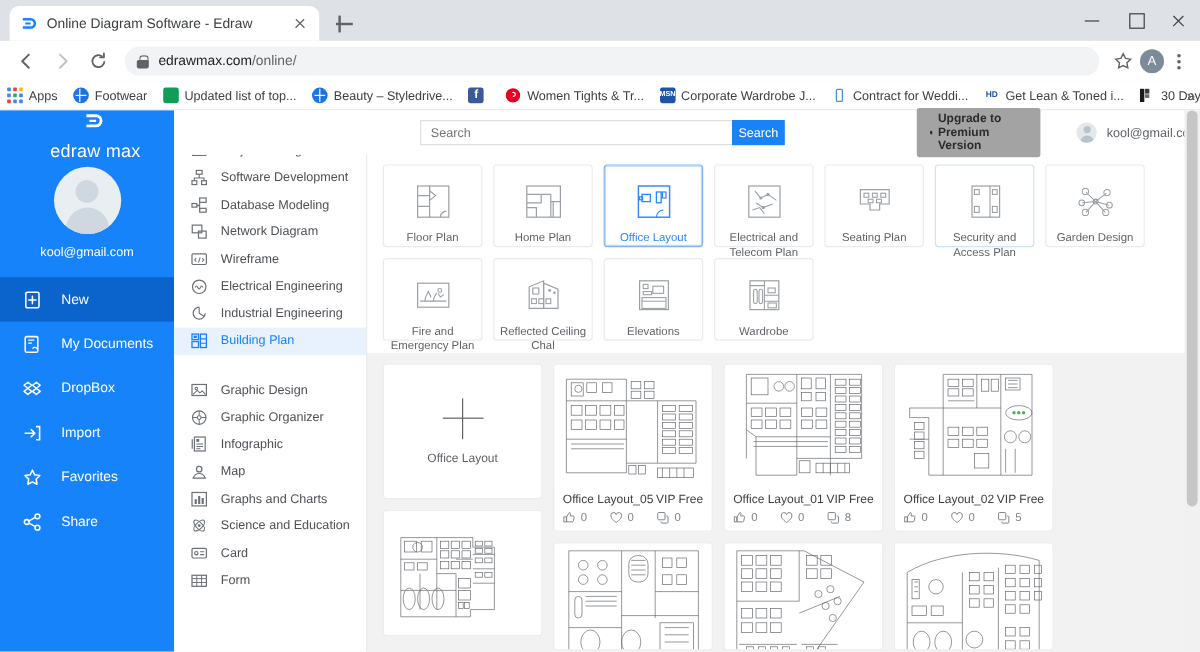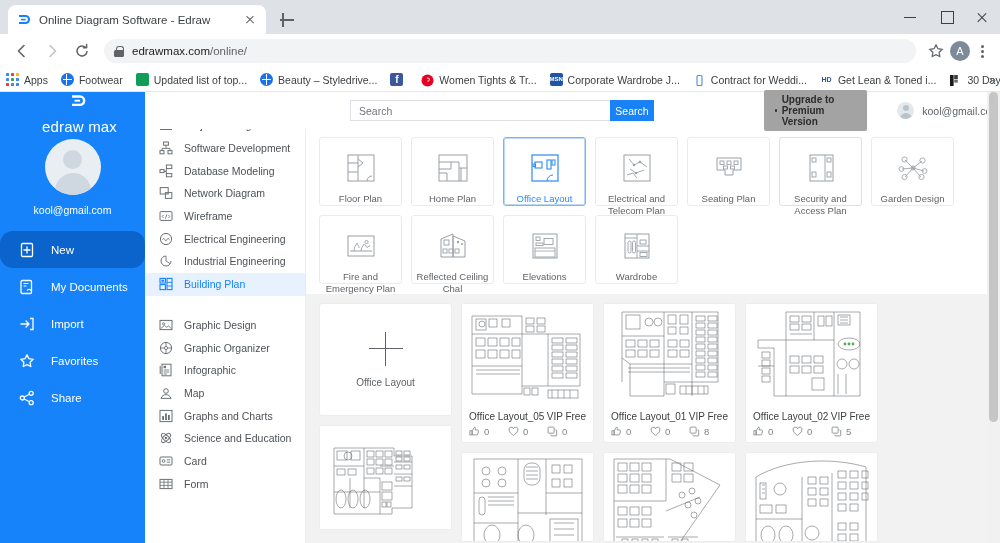--- a/index.html
+++ b/index.html
@@ -131,21 +131,21 @@
     border-radius:50%; background:#cfd8e0;
   }
   .profile-pic::after {
     content:""; position:absolute; left:10px; top:34px; width:36px; height:28px;
     border-radius:18px 18px 0 0; background:#cfd8e0;
   }
   .profile-mail { font-size: 10.5px; color: #fff; margin-top: 9px; }
   .nav { margin-top: 15px; }
   .nav-item {
     height: 37px; display: flex; align-items: center; gap: 16px; padding-left: 19px;
-    color: #fff; font-size: 11.5px; border-radius: 13px;
+    color: #fff; font-size: 11.5px;
   }
   .nav-item.active { background: #0b63cc; }
   .nav-ico { width: 16px; height: 16px; flex: 0 0 16px; }
 
   
   .cats {
     width: 160px; flex: 0 0 160px; background: #fff; padding-top: 22px; position: relative;
     z-index: 2;
   }
   .cat {
@@ -401,20 +401,28 @@
       </div>
       <div class="nav-item">
         <span class="nav-ico">
           <svg width="16" height="16" viewBox="0 0 16 16">
               <rect x="2" y="1.5" width="10.5" height="13" rx="1.2" fill="none" stroke="#fff" stroke-width="1.3"></rect>
               <path d="M4.5 4.5h5M4.5 7h3" stroke="#fff" stroke-width="1.1"></path>
               <path d="M8 11.5c1.3-1.6 3.2-1.4 4 .3" fill="none" stroke="#fff" stroke-width="1.1"></path>
             </svg>
         </span>
         <span>My Documents</span>
+      </div>
+      <div class="nav-item">
+        <span class="nav-ico">
+          <svg width="16" height="16" viewBox="0 0 16 16">
+              <path d="M4.2 2.5 1 5l3.2 2.5L7.5 5zM11.3 2.5 8.1 5l3.2 2.5L14.5 5zM1 10.2l3.2-2.5 3.3 2.5-3.3 2.5zM8.1 10.2l3.2-2.5 3.2 2.5-3.2 2.5z" fill="none" stroke="#fff" stroke-width="1.2" stroke-linejoin="round"></path>
+            </svg>
+        </span>
+        <span>DropBox</span>
       </div>
       <div class="nav-item">
         <span class="nav-ico">
           <svg width="16" height="16" viewBox="0 0 16 16">
               <path d="M11 2.5h3v11h-3" fill="none" stroke="#fff" stroke-width="1.3"></path>
               <path d="M2 8h8M7 5l3 3-3 3" fill="none" stroke="#fff" stroke-width="1.3" stroke-linecap="round" stroke-linejoin="round"></path>
             </svg>
         </span>
         <span>Import</span>
       </div>

